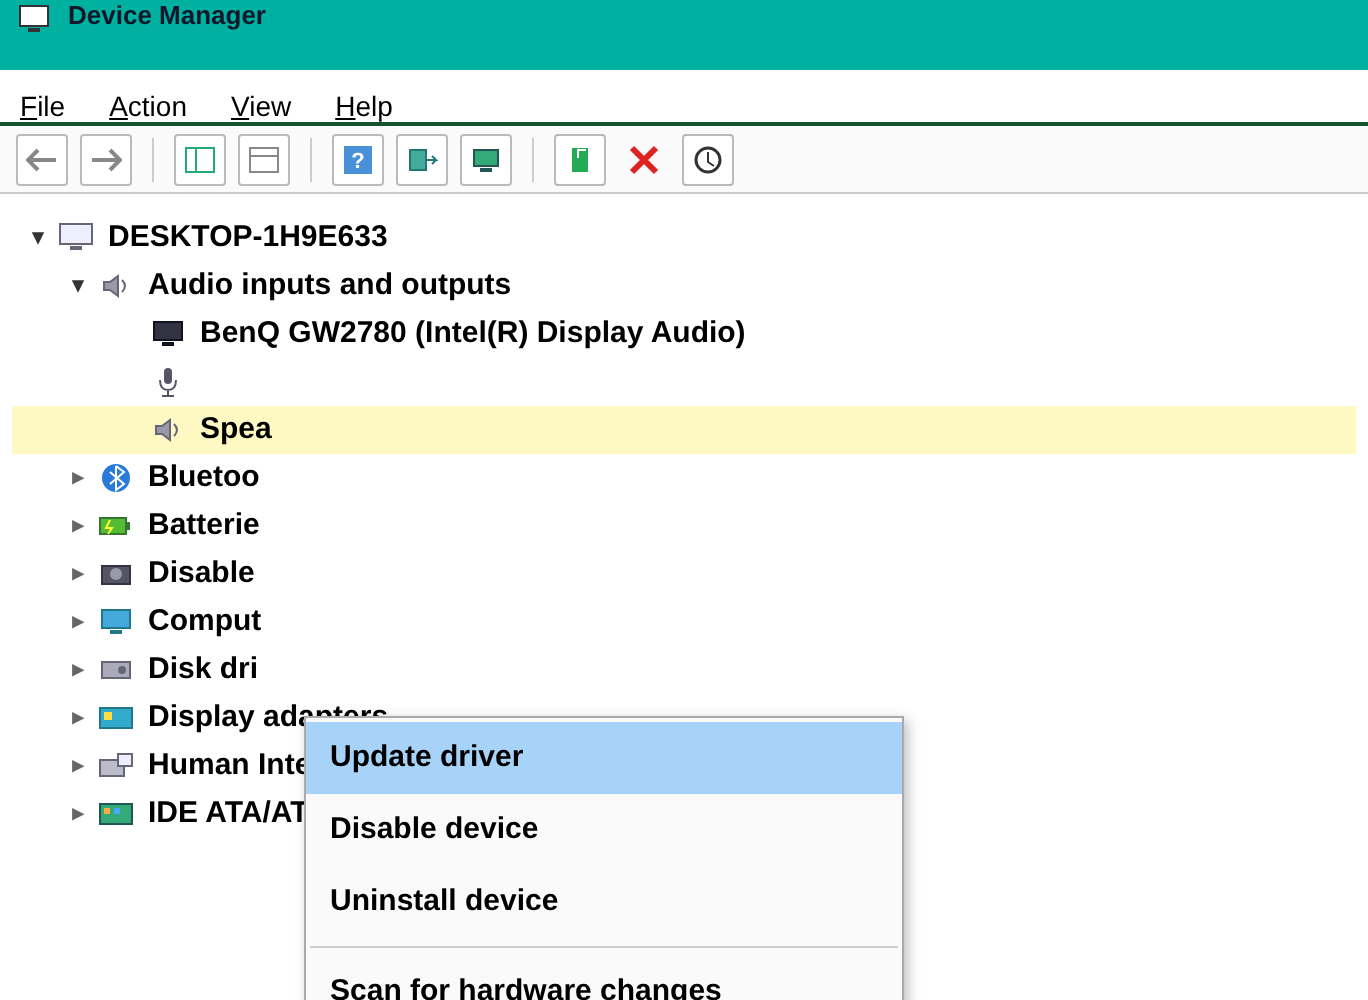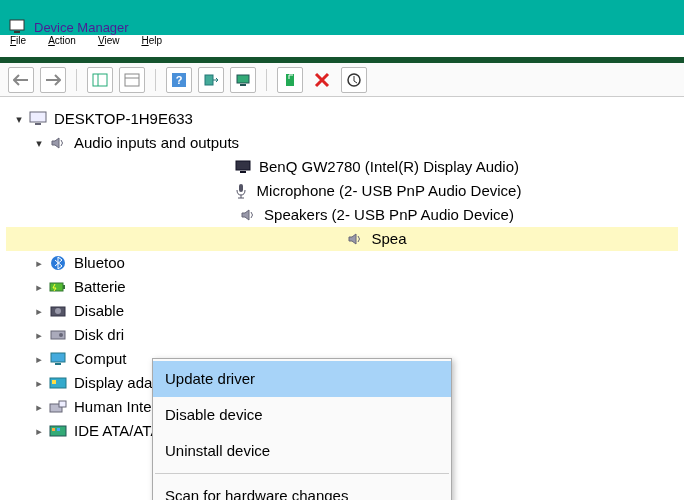--- a/index.html
+++ b/index.html
@@ -1,34 +1,34 @@
 <!DOCTYPE html>
 <html><head>
 <meta charset="utf-8">
 <style>
   * { box-sizing: border-box; margin: 0; padding: 0; }
   body { font-family: "Segoe UI", Tahoma, sans-serif; font-size: 14px; background: #fff; width: 684px; height: 500px; overflow: hidden; position: relative; }
-  .titlebar { height: 35px; background: #00b0a0; display: flex; align-items: flex-end; padding: 0 8px; color: #4c1d95; }
+  .titlebar { height: 35px; background: #00b0a0; display: flex; align-items: flex-start; padding: 0 8px; color: #0f172a; font-weight: bold; }
   .titlebar .app-icon { width: 18px; height: 18px; margin-right: 8px; display: inline-flex; align-items: center; justify-content: center; }
   .titlebar .title { font-size: 13px; }
-  .menubar { height: 28px; border-bottom: 6px solid #14532d; display: flex; align-items: flex-start; padding: 0 10px; gap: 22px; font-size: 10px; background: #fff; }
+  .menubar { height: 28px; border-bottom: 2px solid #14532d; display: flex; align-items: flex-end; padding: 0 10px; gap: 22px; font-size: 14px; background: #fff; }
   .menubar span { cursor: default; }
   .menubar .underline { text-decoration: underline; text-decoration-thickness: 1px; }
   .toolbar { height: 34px; border-bottom: 1px solid #ccc; display: flex; align-items: center; padding: 0 8px; gap: 6px; background: #fafafa; }
   .toolbar .tb-btn { width: 26px; height: 26px; display: inline-flex; align-items: center; justify-content: center; background: #fff; border: 1px solid #bbb; border-radius: 2px; }
   .toolbar .sep { width: 1px; height: 22px; background: #ccc; margin: 0 4px; }
-  .tree { padding: 10px 6px; font-size: 15px; line-height: 24px; position: relative; }
+  .tree { padding: 10px 6px; font-size: 15px; line-height: 24px; position: relative; font-weight: bold; }
   .tree-row { display: flex; align-items: center; height: 24px; white-space: nowrap; }
   .tree-row .caret { width: 14px; text-align: center; color: #555; font-size: 11px; margin-right: 2px; display: inline-block; }
   .tree-row .caret.down::before { content: "▾"; color: #333; }
   .tree-row .caret.right::before { content: "▸"; color: #666; }
   .tree-row .dev-icon { width: 20px; height: 18px; margin-right: 6px; display: inline-flex; align-items: center; justify-content: center; }
   .lvl0 { padding-left: 6px; }
   .lvl1 { padding-left: 26px; }
-  .lvl2 { padding-left: 68px; justify-content: center; }
+  .lvl2 { padding-left: 68px; }
   .selected { background: #fef9c3; }
   .ctx-menu { position: absolute; left: 152px; top: 261px; width: 300px; background: #fafafa; border: 1px solid #aaa; box-shadow: 2px 2px 6px rgba(0,0,0,0.25); padding: 2px 0; font-size: 15px; z-index: 10; }
   .ctx-item { padding: 6px 12px; cursor: default; }
   .ctx-item.highlight { background: #a7d3f8; }
   .ctx-sep { height: 1px; background: #ccc; margin: 4px 2px; }
   svg { display: block; }
 </style>
 </head>
 <body>
 
@@ -146,33 +146,23 @@
     <span>BenQ GW2780 (Intel(R) Display Audio)</span>
   </div>
 
   <div class="tree-row lvl2">
     <span class="dev-icon">
       <svg width="14" height="16" viewBox="0 0 14 16">
           <rect x="5" y="1" width="4" height="8" rx="2" fill="#556"></rect>
           <path d="M3 7 Q3 12 7 12 Q11 12 11 7 M7 12 V15 M4 15 H10" stroke="#556" fill="none"></path>
         </svg>
     </span>
-    <span>Microphone (2- USB PnP Audio Device)</span>
-  </div>
-
-
-  <div class="tree-row lvl2">
-    <span class="dev-icon">
-      <svg width="16" height="16" viewBox="0 0 16 16">
-          <path d="M2 6 H5 L9 3 V13 L5 10 H2 Z" fill="#99a" stroke="#667"></path>
-          <path d="M11 5 Q14 8 11 11" stroke="#667" fill="none"></path>
-        </svg>
-    </span>
-    <span>Speakers (2- USB PnP Audio Device)</span>
-  </div>
+  </div>
+
+
 
   <div class="tree-row lvl2 selected">
     <span class="dev-icon">
       <svg width="16" height="16" viewBox="0 0 16 16">
           <path d="M2 6 H5 L9 3 V13 L5 10 H2 Z" fill="#99a" stroke="#667"></path>
           <path d="M11 5 Q14 8 11 11" stroke="#667" fill="none"></path>
         </svg>
     </span>
     <span>Spea</span>
   </div>
@@ -208,37 +198,37 @@
           <rect x="1" y="2" width="14" height="9" fill="#556" stroke="#334"></rect>
           <circle cx="8" cy="6" r="3" fill="#99a"></circle>
         </svg>
     </span>
     <span>Disable</span>
   </div>
 
   <div class="tree-row lvl1">
     <span class="caret right"></span>
     <span class="dev-icon">
+      <svg width="16" height="14" viewBox="0 0 16 14">
+          <rect x="1" y="1" width="14" height="9" fill="#4ad" stroke="#278"></rect>
+          <rect x="5" y="11" width="6" height="2" fill="#278"></rect>
+        </svg>
+    </span>
+    <span>Comput</span>
+  </div>
+
+  <div class="tree-row lvl1">
+    <span class="caret right"></span>
+    <span class="dev-icon">
       <svg width="16" height="12" viewBox="0 0 16 12">
           <rect x="1" y="2" width="14" height="8" fill="#aab" stroke="#667"></rect>
           <circle cx="11" cy="6" r="2" fill="#667"></circle>
         </svg>
     </span>
     <span>Disk dri</span>
-  </div>
-
-  <div class="tree-row lvl1">
-    <span class="caret right"></span>
-    <span class="dev-icon">
-      <svg width="16" height="14" viewBox="0 0 16 14">
-          <rect x="1" y="1" width="14" height="9" fill="#4ad" stroke="#278"></rect>
-          <rect x="5" y="11" width="6" height="2" fill="#278"></rect>
-        </svg>
-    </span>
-    <span>Comput</span>
   </div>
 
   <div class="tree-row lvl1">
     <span class="caret right"></span>
     <span class="dev-icon">
       <svg width="18" height="12" viewBox="0 0 18 12">
           <rect x="1" y="1" width="16" height="10" fill="#3ac" stroke="#278"></rect>
           <rect x="3" y="3" width="4" height="4" fill="#fd4"></rect>
         </svg>
     </span>

